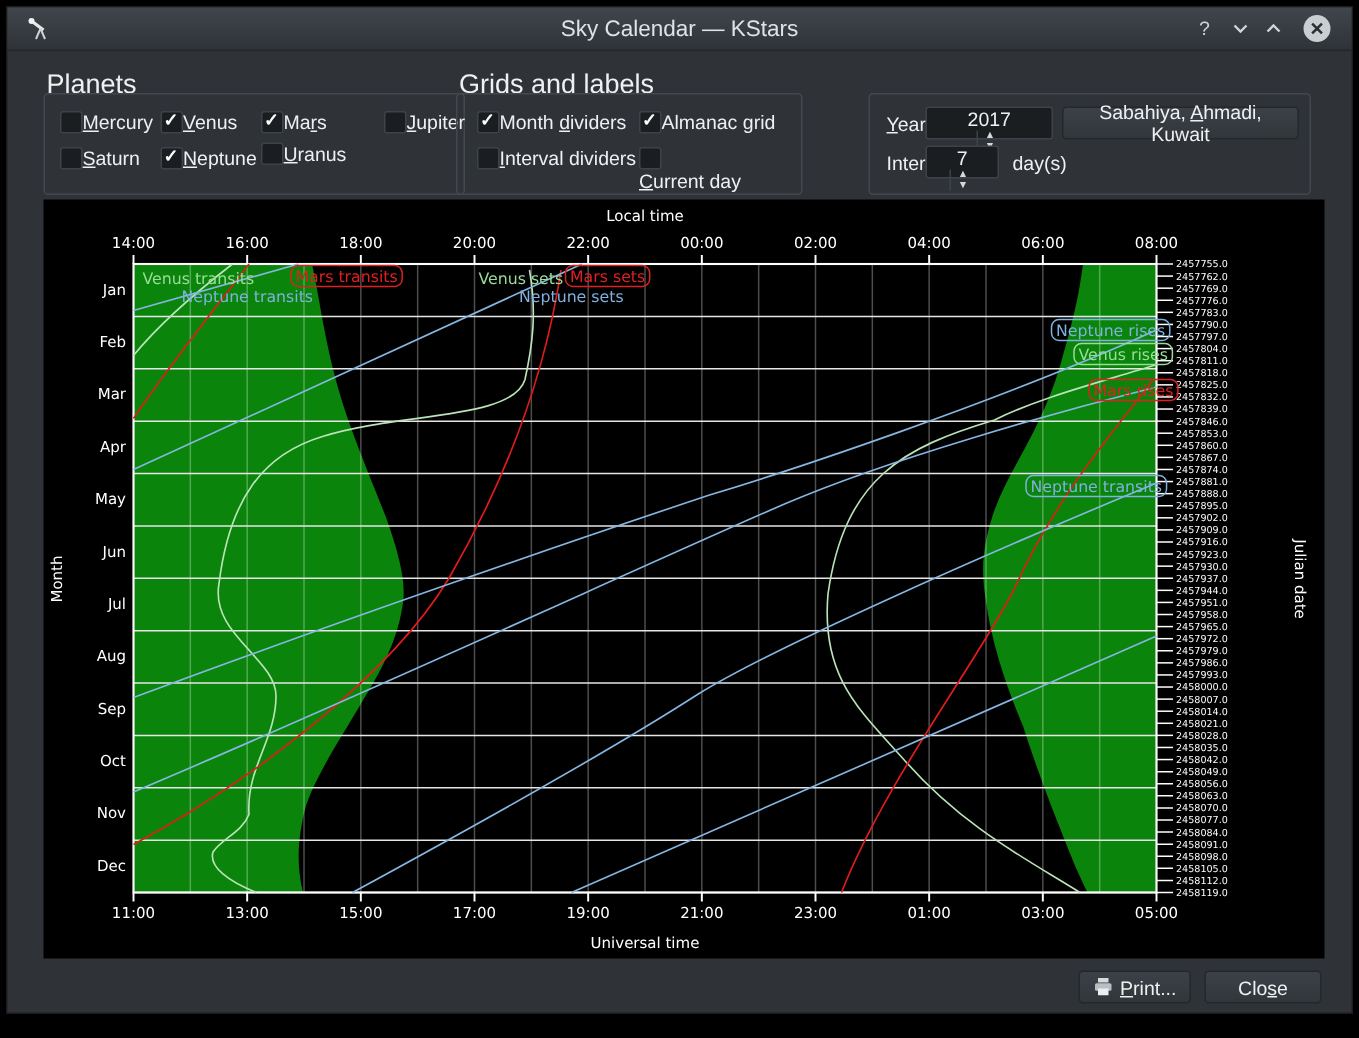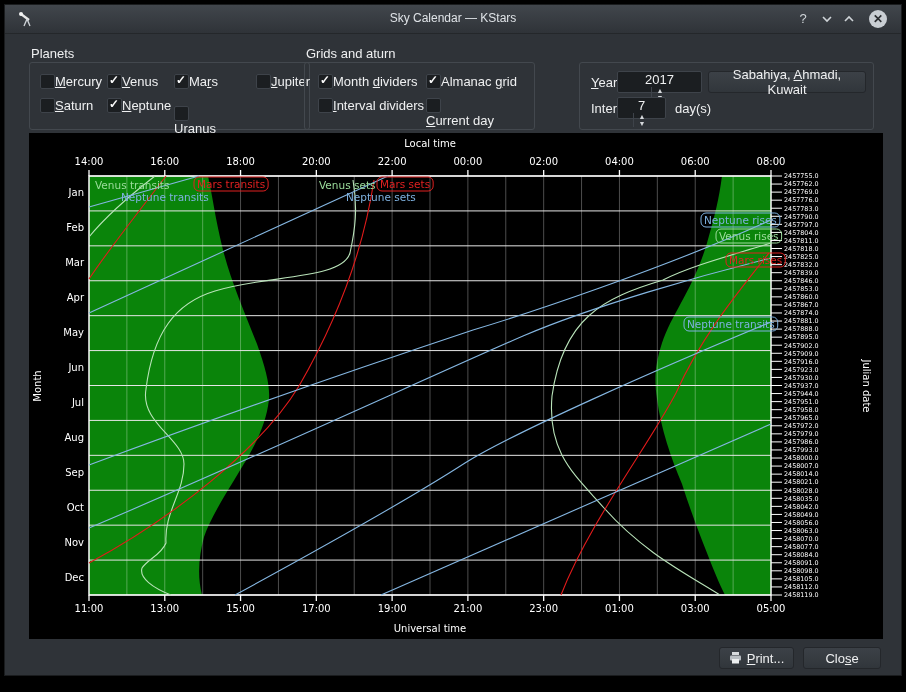--- a/index.html
+++ b/index.html
@@ -2,31 +2,31 @@
 <html><head>
 <meta charset="utf-8">
 <style>
   html,body{margin:0;padding:0;background:#000;width:906px;height:692px;overflow:hidden;
     font-family:"Liberation Sans",sans-serif;-webkit-font-smoothing:antialiased;}
   #dialog{position:absolute;left:4px;top:4px;width:898px;height:672px;background:#2f3338;
     border:1px solid #1a1c1e;box-sizing:border-box;}
   
   #titlebar{position:absolute;left:0;top:0;right:0;height:28px;
     background:linear-gradient(#41464c,#2f3338);border-bottom:1px solid #24272a;}
-  #title{position:absolute;left:0;right:0;top:6px;text-align:center;color:#dfe3e7;font-size:12px;}
+  #title{position:absolute;left:0;right:0;top:6px;text-align:center;color:#dfe3e7;font-size:15px;}
   .tbtn{position:absolute;top:4px;width:20px;height:20px;color:#cfd4d8;font-size:13px;
     text-align:center;line-height:20px;cursor:default;}
   #btn-help{right:88px;}
   #btn-down{right:64px;}
   #btn-up{right:42px;}
   #btn-close{right:14px;top:5px;width:18px;height:18px;background:#c9ced3;border-radius:50%;
     color:#2b2e31;font-size:12px;font-weight:bold;line-height:18px;}
   #app-icon{position:absolute;left:13px;top:6px;width:16px;height:16px;}
   
-  .grouplabel{position:absolute;color:#eff0f1;font-size:13px;}
+  .grouplabel{position:absolute;color:#eff0f1;font-size:18px;}
   .groupbox{position:absolute;border:1px solid #43484e;border-radius:3px;background:transparent;}
   .cbitem{position:absolute;display:flex;align-items:flex-start;gap:0;color:#eff0f1;font-size:13px;}
   .cb{width:13px;height:13px;background:#1b1e21;border:1px solid #3e434a;border-radius:2px;
     position:relative;flex:0 0 auto;}
   .cb[data-checked="true"]::after{content:"✓";position:absolute;left:1px;top:-2px;color:#fbfbfb;
     font-size:12px;font-weight:bold;}
   .u{text-decoration:underline;}
   .fieldlabel{position:absolute;color:#eff0f1;font-size:13px;}
   .spin{position:absolute;background:#1b1e21;border:1px solid #3e434a;border-radius:2px;
     color:#eff0f1;font-size:13px;display:flex;align-items:center;box-sizing:border-box;flex-direction:column;}
@@ -88,26 +88,26 @@
     <span><span></span><span class="u">J</span><span>upiter</span></span>
   </div>
   <div class="cbitem" style="left:35px;top:93px;">
     <span class="cb" data-checked="false"></span>
     <span><span></span><span class="u">S</span><span>aturn</span></span>
   </div>
   <div class="cbitem" style="left:102px;top:93px;">
     <span class="cb" data-checked="true"></span>
     <span><span></span><span class="u">N</span><span>eptune</span></span>
   </div>
-  <div class="cbitem" style="left:169px;top:101px;flex-direction:column;">
+  <div class="cbitem" style="left:169px;top:90px;">
     <span class="cb" data-checked="false"></span>
     <span><span></span><span class="u">U</span><span>ranus</span></span>
   </div>
 
-  <div class="grouplabel" style="left:301px;top:41px;"><span>Grids and aturn</span></div>
+  <div class="grouplabel" style="left:301px;top:41px;"><span>Grids and labels</span></div>
   <div class="groupbox" style="left:299px;top:57px;width:229px;height:66px;"></div>
   <div class="cbitem" style="left:313px;top:69px;">
     <span class="cb" data-checked="true"></span>
     <span><span>Month </span><span class="u">d</span><span>ividers</span></span>
   </div>
   <div class="cbitem" style="left:421px;top:69px;">
     <span class="cb" data-checked="true"></span>
     <span><span>Almanac </span><span class="u">g</span><span>rid</span></span>
   </div>
   <div class="cbitem" style="left:313px;top:93px;">

